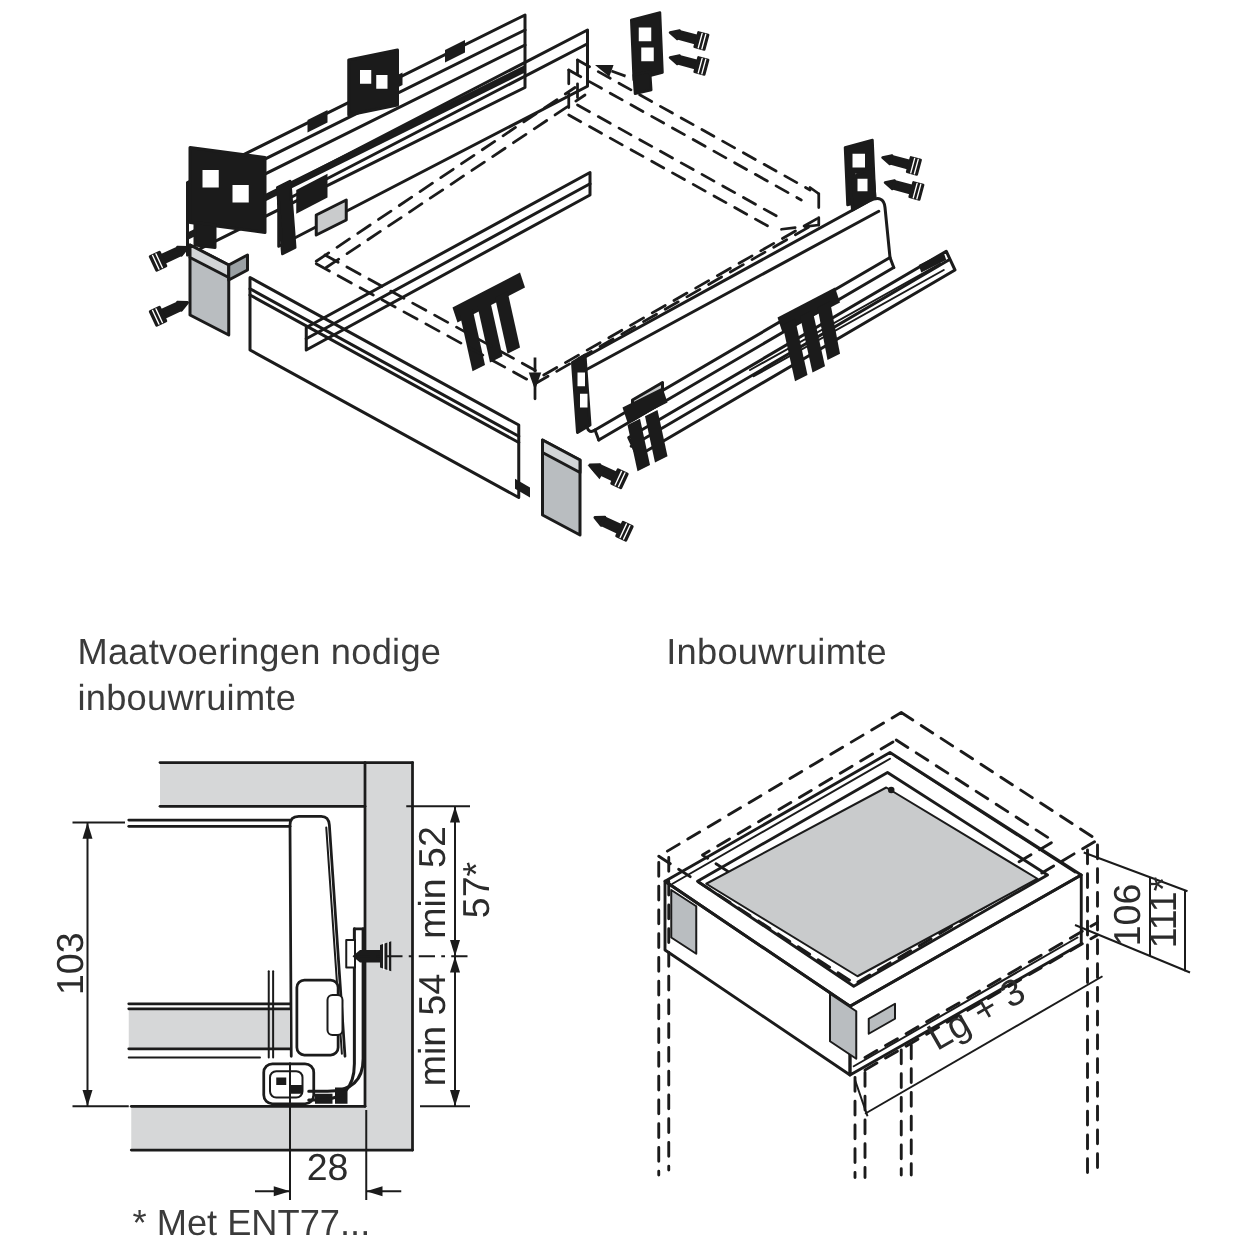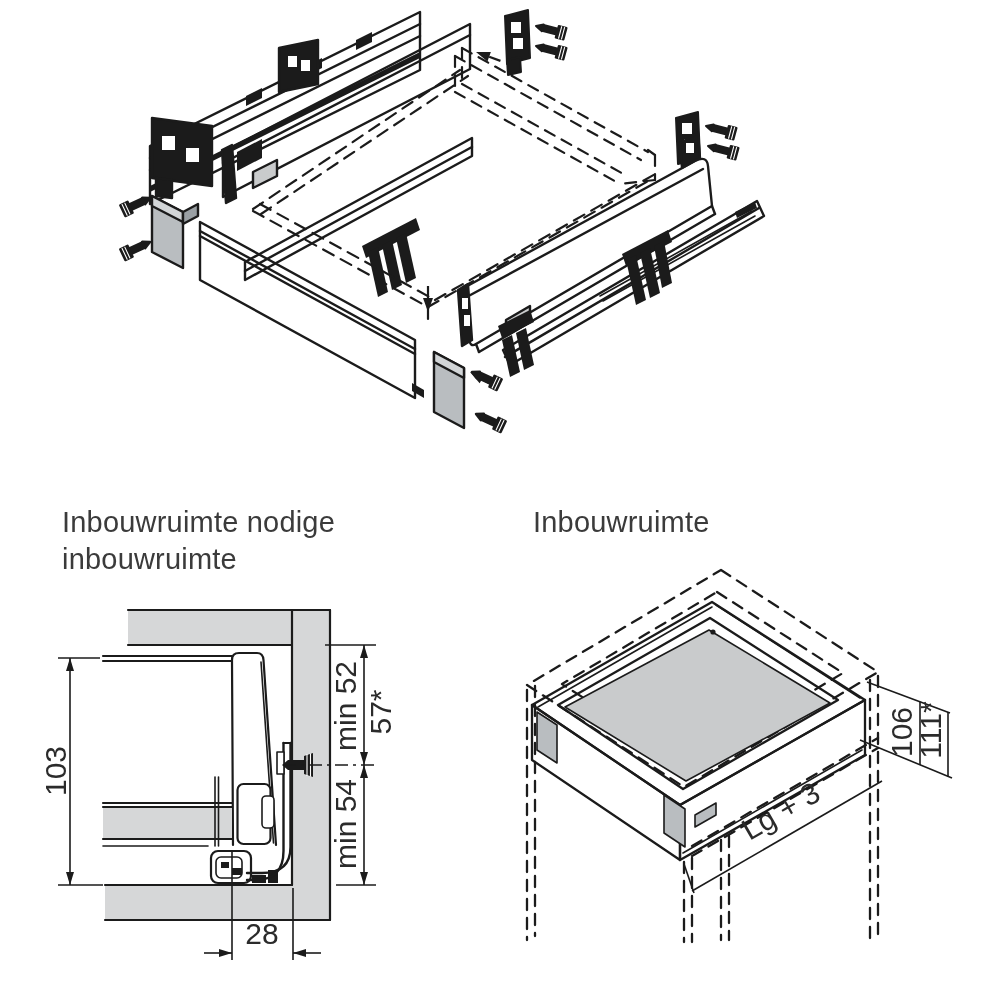--- a/index.html
+++ b/index.html
@@ -287,18 +287,19 @@
     </g>
 
     <g>
       <line class="dim" x1="692" y1="891" x2="882" y2="781"></line>
       <line class="dim" x1="684" y1="864" x2="694" y2="893"></line>
       <text class="dimtxt" transform="translate(786,820) rotate(-30)" text-anchor="middle" font-size="31">Lg + 3</text>
     </g>
   </svg>
 
   <div id="title-left" class="title">
-    <div>Inbouwruimte nodige</div>
+    <div>Maatvoeringen nodige</div>
     <div>inbouwruimte</div>
   </div>
   <div id="title-right" class="title">Inbouwruimte</div>
+  <div id="footnote">* Met ENT77...</div>
 
 </div>
 
 </body></html>

